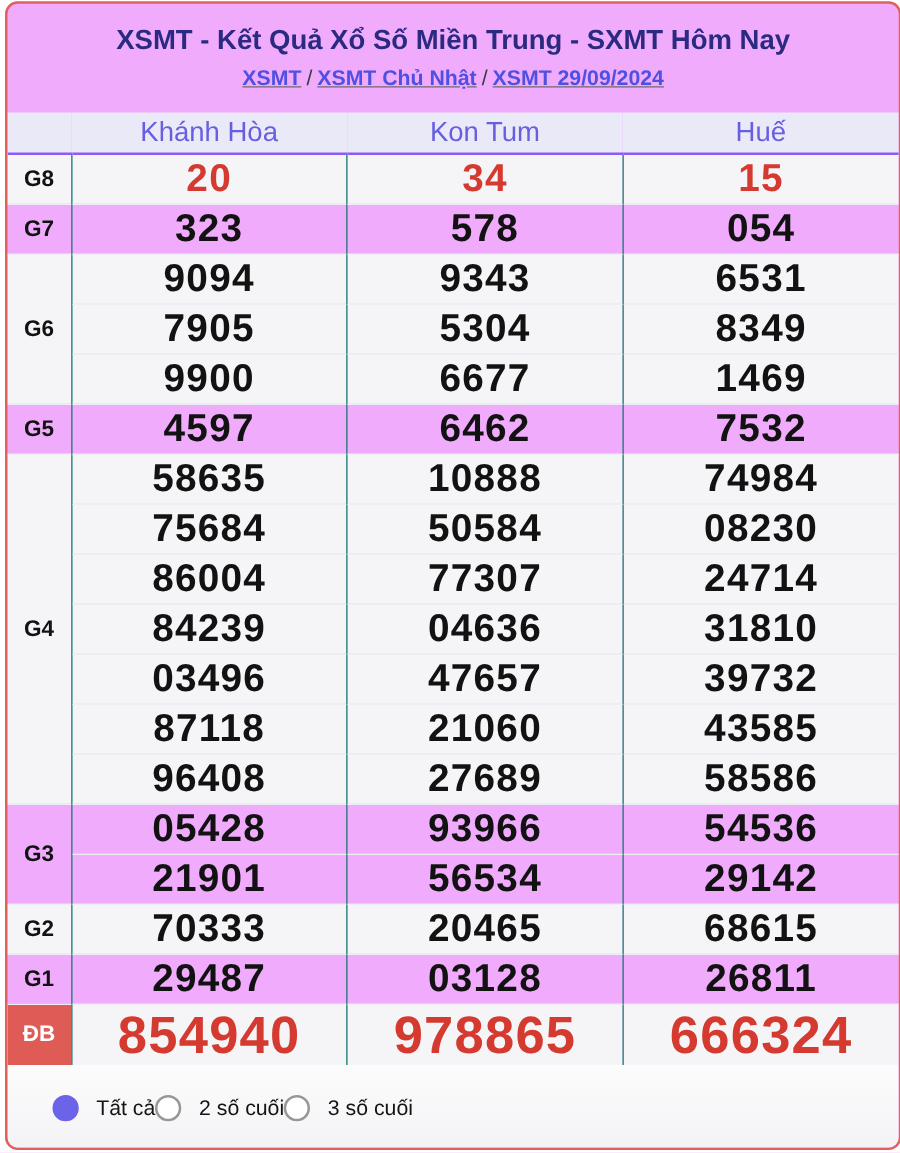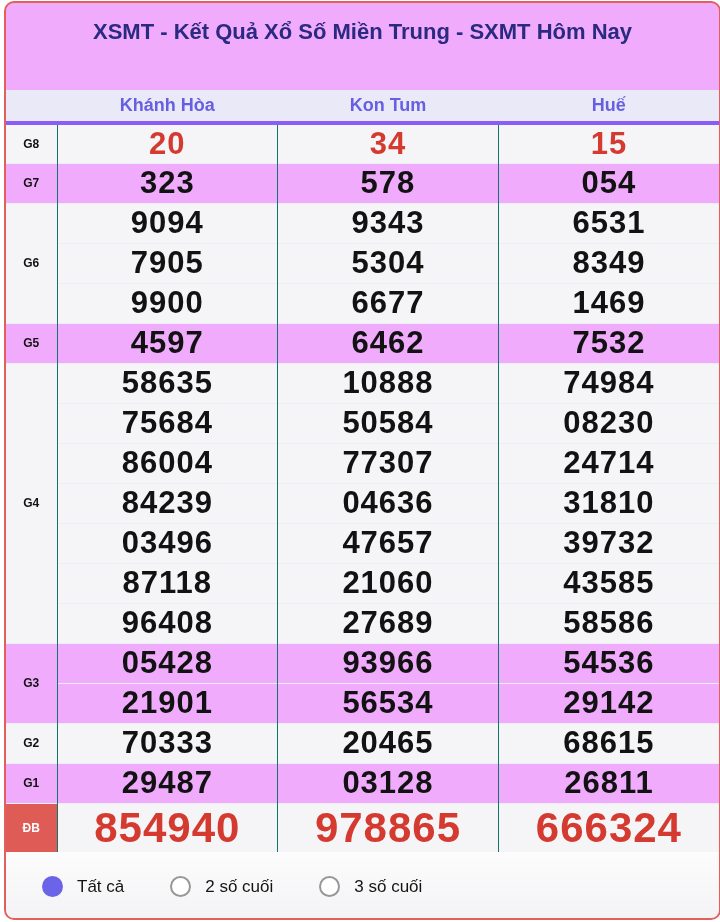--- a/index.html
+++ b/index.html
@@ -27,58 +27,57 @@
     text-decoration: underline;
     text-decoration-color: #6b6b70;
     cursor: pointer;
   }
   .breadcrumb .sep { color: #3a3a3a; font-weight: 400; padding: 0 4px; }
   
   table.results { width: 100%; border-collapse: collapse; table-layout: fixed; }
   col.label-col { width: 51px; }
   thead tr { height: 33px; background: #eae9f8; }
   thead th {
-    font-size: 18px;
-    font-weight: 700;
+    font-size: 22px;
+    font-weight: 400;
     color: #675fe0;
-    border-bottom: 4px solid #8b5cf6;
+    border-bottom: 2px solid #8b5cf6;
   }
   tbody tr { height: 40px; }
   tbody tr.special-row { height: 47px; }
   tbody tr.shade { background: #f5f5f7; }
   tbody td {
     text-align: center;
     border-left: 1px solid #0f766e;
     border-top: 1px solid #ededf4;
     font-weight: 700;
     color: #121212;
     font-size: 31px;
     letter-spacing: 1px;
   }
   tbody th.group-label {
-    font-size: 12px;
+    font-size: 18px;
     font-weight: 700;
     color: #121212;
     text-align: center;
     border-top: 1px solid #ededf4;
   }
   tbody td.red { color: #d43a2f; }
   tbody th.special-label {
     background: #de5b56;
     color: #ffffff;
     margin-top: 24px;
   }
   tbody td.special-num { font-size: 42px; }
   
   .card-footer {
     height: 70px;
     display: flex;
     align-items: center;
     padding-left: 36px;
-    gap: 46px;
     background: linear-gradient(#fcfcfd, #f3f3f5);
   }
   .radio-option { display: flex; align-items: center; gap: 14px; cursor: pointer; }
   .radio-circle {
     width: 21px; height: 21px;
     border-radius: 50%;
     border: 2px solid #979797;
     background: #fff;
     flex: 0 0 auto;
   }
@@ -88,20 +87,23 @@
   }
   .radio-label { font-size: 17px; color: #141414; }
 </style>
 </head>
 <body>
 
 <div class="card">
 
   <div class="card-header">
     <div class="page-title">XSMT - Kết Quả Xổ Số Miền Trung - SXMT Hôm Nay</div>
+    <div class="breadcrumb">
+      <a>XSMT</a><span class="sep">/</span><a>XSMT Chủ Nhật</a><span class="sep">/</span><a>XSMT 29/09/2024</a>
+    </div>
   </div>
 
   <table class="results">
     <colgroup>
         <col class="label-col">
         <col>
         <col>
         <col>
       </colgroup>
     <thead>

